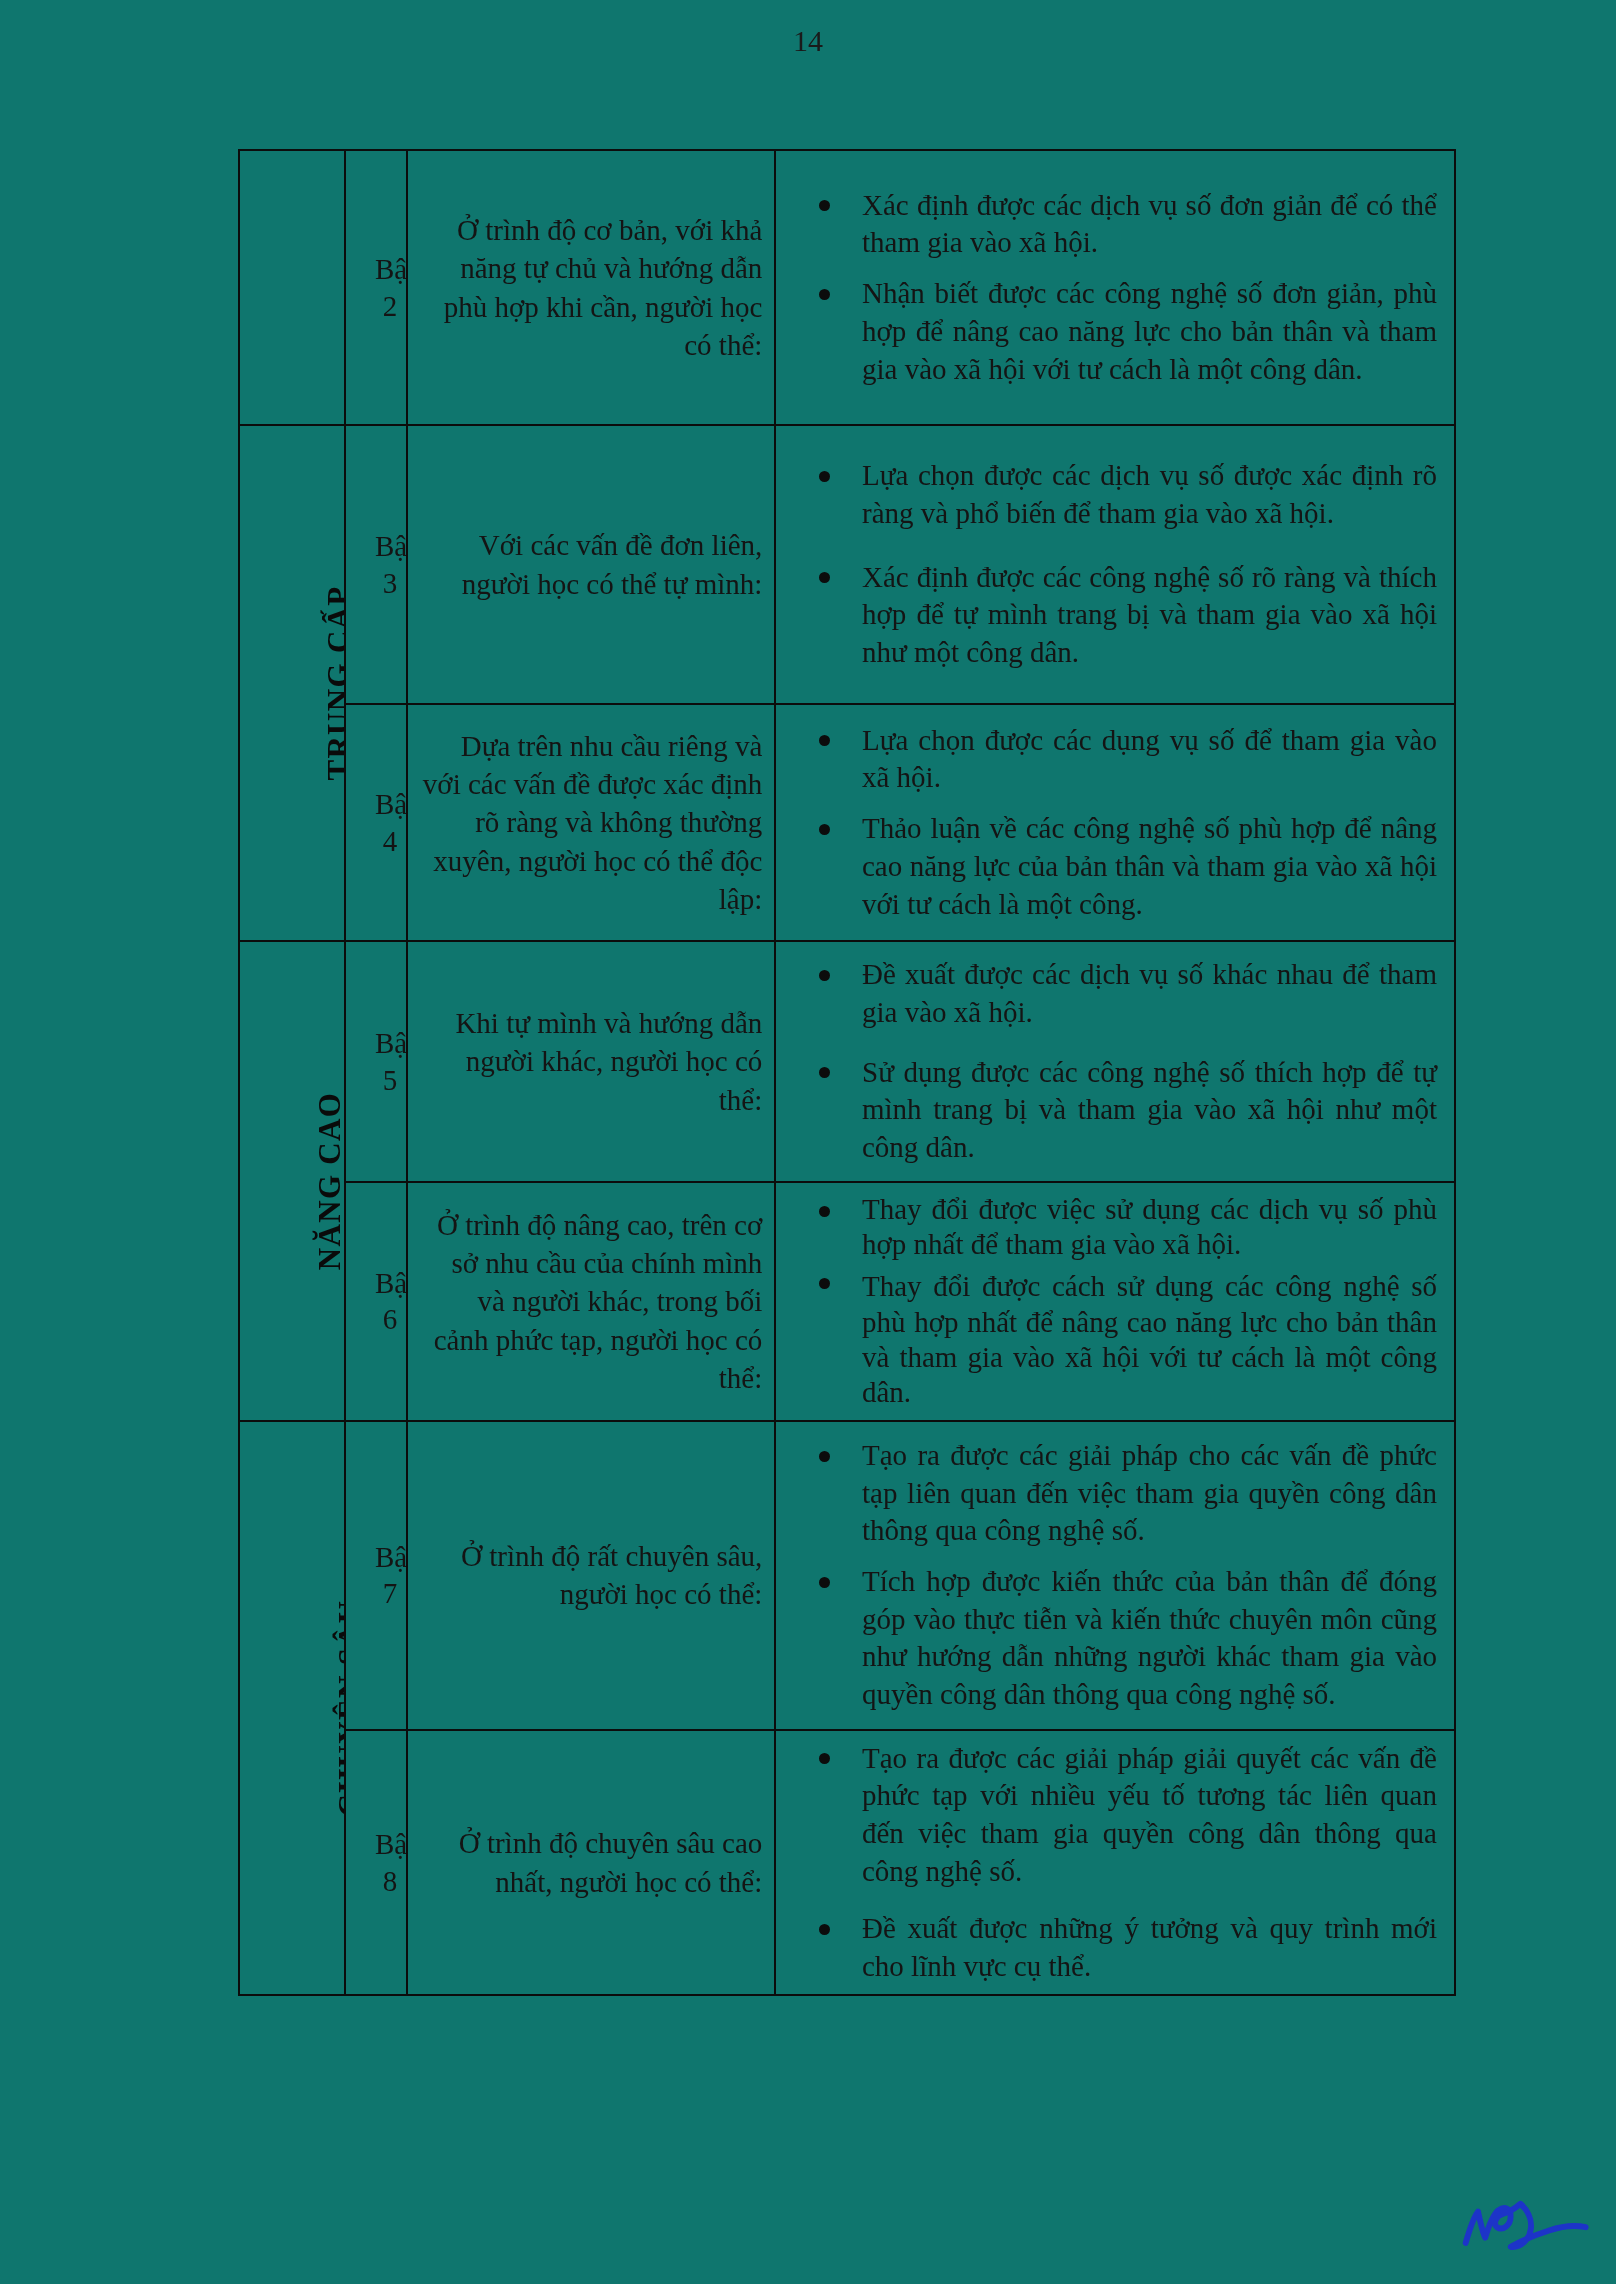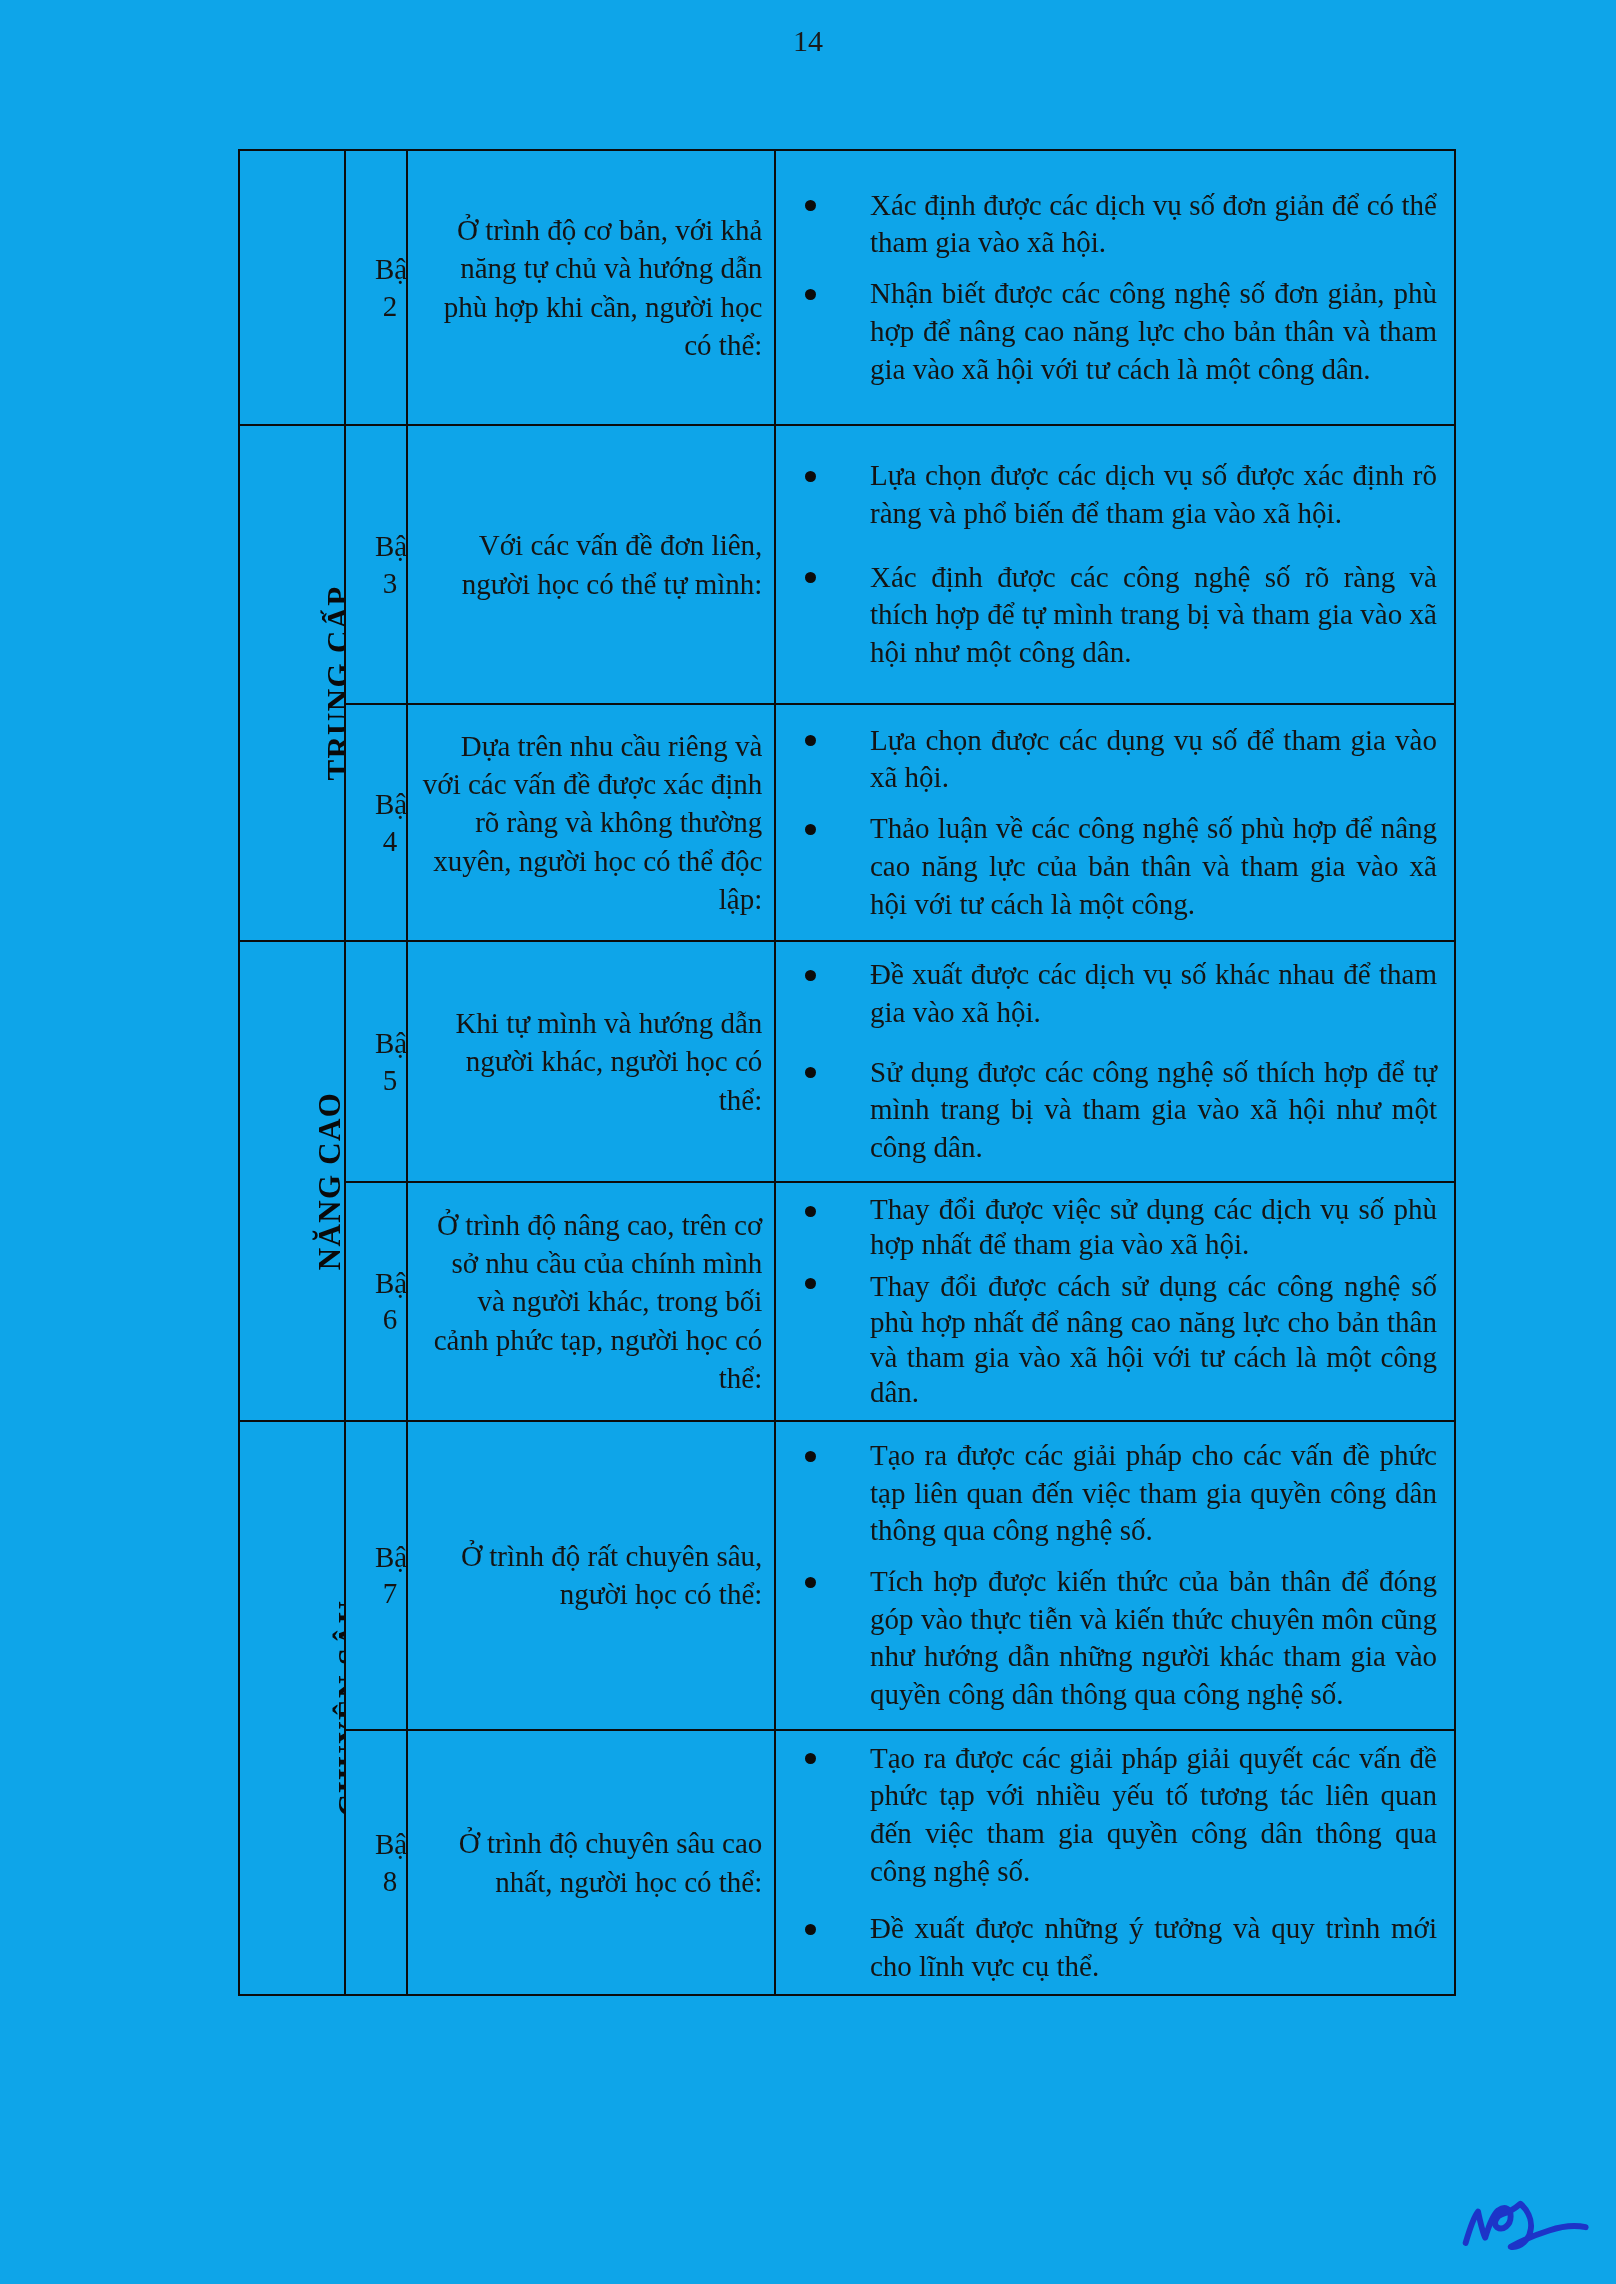--- a/index.html
+++ b/index.html
@@ -2,21 +2,21 @@
 <html lang="vi" style="font-size:10.4px"><head>
 <meta charset="utf-8">
 <style>
   html, body { margin: 0; padding: 0; }
   body {
     width: 1616px; height: 2284px;
     background: #ffffff;
     font-family: "Liberation Serif", "DejaVu Serif", serif;
     color: #141414;
   }
-  .page { position: relative; width: 1616px; height: 2284px; background: #0ea5e9; overflow: hidden; }
+  .page { position: relative; width: 1616px; height: 2284px; background: #0f766e; overflow: hidden; }
 
   .page-number {
     position: absolute; top: 23.5px; left: 0; width: 100%;
     text-align: center; font-size: 30px; color: #1a1a1a;
   }
 
   table.levels {
     position: absolute; left: 238px; top: 149px;
     border-collapse: collapse; table-layout: fixed;
     width: 1217px;
@@ -42,21 +42,21 @@
     color: #0a0a0a;
   }
 
   td.bac-cell { text-align: center; font-size: 29px; line-height: 1.25; }
   .bac-word, .bac-num { display: block; margin-left: 28px; }
 
   td.desc-cell { padding: 6.5px 11.7px 6.5px 14.3px; }
   .desc-text { font-size: 29px; line-height: 1.32; text-align: right; }
 
   td.bullets-cell { padding: 9px 17px 9px 0; }
-  .bullet { position: relative; padding-left: 94px; margin: 0 0 13px 0; }
+  .bullet { position: relative; padding-left: 72px; margin: 0 0 13px 14px; }
   .bullet:last-child { margin-bottom: 0; }
   .dot {
     position: absolute; left: 29px; top: 13.7px;
     width: 11px; height: 11px; border-radius: 50%;
     background: #0c0c0c;
   }
   .bullet-text { font-size: 29px; line-height: 1.3; text-align: justify; }
 
   .signature { position: absolute; left: 1450px; top: 2188px; width: 150px; height: 85px; }
 </style>

